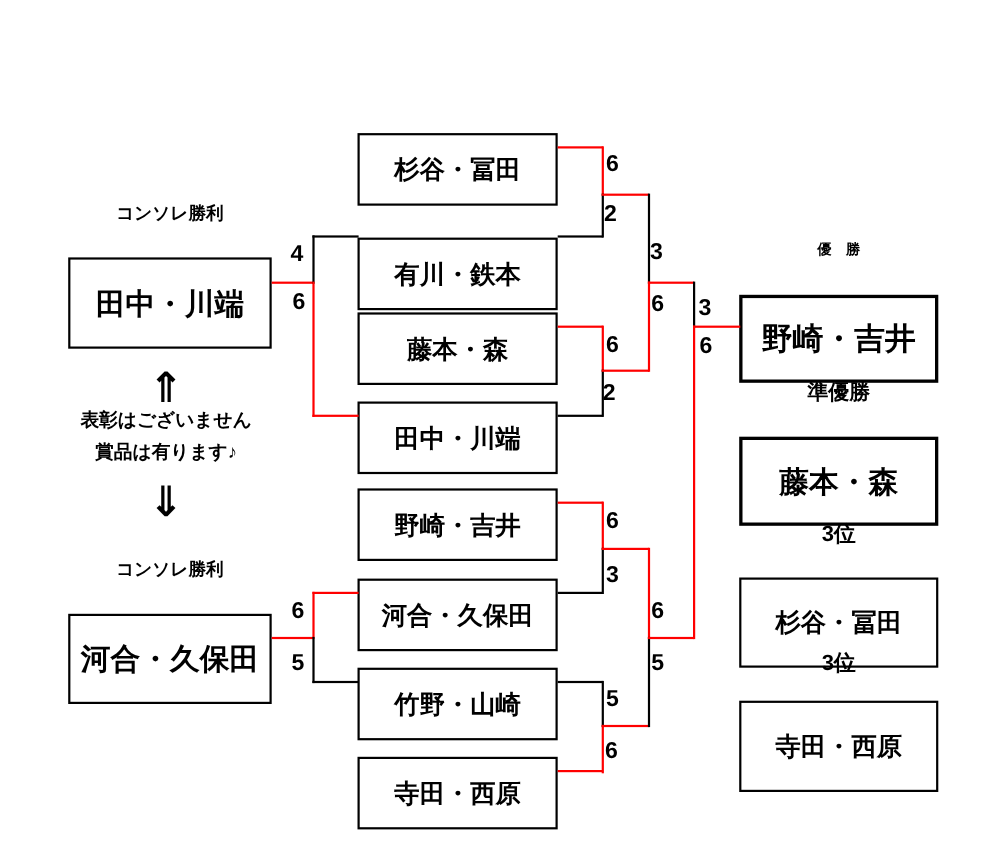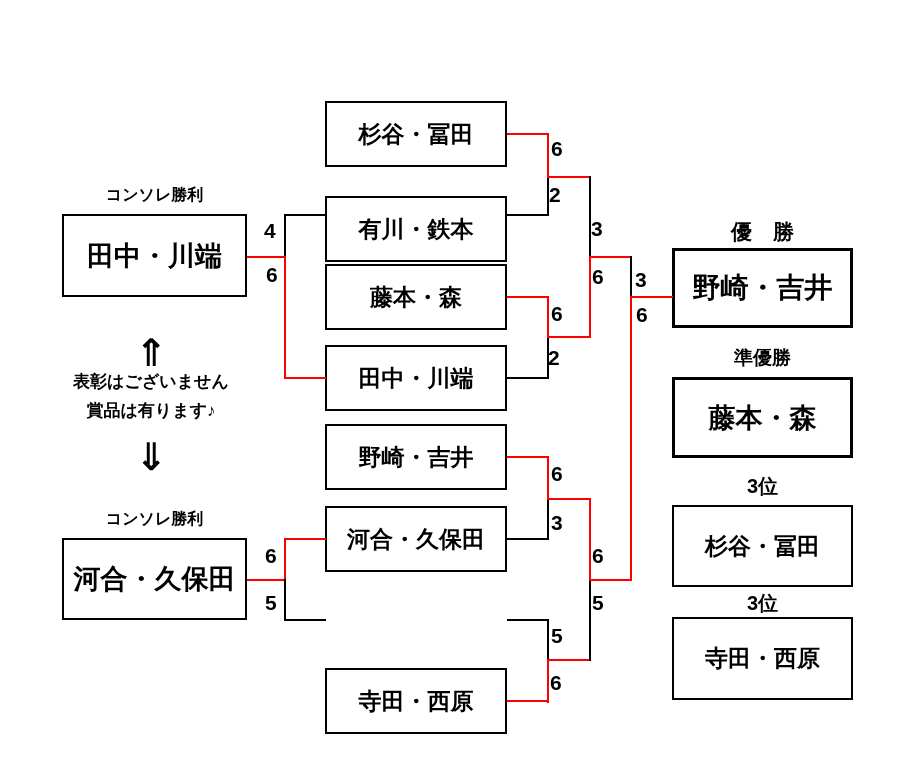--- a/index.html
+++ b/index.html
@@ -1,21 +1,21 @@
 <!DOCTYPE html>
 <html><head>
 <meta charset="utf-8">
 <style>
   html,body{margin:0;padding:0;background:#fff;}
   .stage{position:relative;width:913px;height:772px;background:#ffffff;overflow:hidden;
          font-family:"Liberation Sans","DejaVu Sans",sans-serif;color:#000;}
   .title{position:absolute;left:0;top:32px;width:913px;text-align:center;
          font-size:35px;font-weight:bold;letter-spacing:1px;}
   .box{position:absolute;border:2px solid #000;background:#fff;box-sizing:border-box;
-       display:flex;align-items:center;justify-content:center;font-weight:bold;white-space:nowrap;}
+       display:flex;align-items:center;justify-content:center;font-weight:bold;white-space:nowrap;margin-top:20px;}
   .entrant{left:325px;width:182px;height:66px;font-size:23px;}
   .lbox{left:62px;width:185px;font-size:27px;}
   .rbox{left:672px;width:181px;}
   .thick{border-width:3px;}
   .lbl{position:absolute;font-weight:bold;text-align:center;line-height:1.1;}
   .score{position:absolute;font-weight:bold;font-size:21px;line-height:1;}
   .hl{position:absolute;height:2px;}
   .vl{position:absolute;width:2px;}
   .red{background:#ff0000;}
   .blk{background:#000000;}
@@ -31,28 +31,29 @@
 
 <div class="stage">
 
 
   <div class="box entrant" style="top:101px">杉谷・冨田</div>
   <div class="box entrant" style="top:196px">有川・鉄本</div>
   <div class="box entrant" style="top:264px">藤本・森</div>
   <div class="box entrant" style="top:345px">田中・川端</div>
   <div class="box entrant" style="top:424px">野崎・吉井</div>
   <div class="box entrant" style="top:506px">河合・久保田</div>
+  <div class="box entrant" style="top:587px">竹野・山崎</div>
   <div class="box entrant" style="top:668px">寺田・西原</div>
 
   <div class="lbl" style="left:62px;width:185px;top:186px;font-size:16px">コンソレ勝利</div>
   <div class="box lbox" style="top:214px;height:83px">田中・川端</div>
   <div class="lbl" style="left:62px;width:185px;top:510px;font-size:16px">コンソレ勝利</div>
   <div class="box lbox" style="top:538px;height:82px">河合・久保田</div>
 
-  <div class="lbl" style="left:672px;width:181px;top:220px;font-size:21px">優　勝</div>
+  <div class="lbl" style="left:672px;width:181px;top:220px;font-size:13px">優　勝</div>
   <div class="box rbox thick" style="top:248px;height:80px;font-size:28px">野崎・吉井</div>
   <div class="lbl" style="left:672px;width:181px;top:348px;font-size:19px">準優勝</div>
   <div class="box rbox thick" style="top:377px;height:81px;font-size:27px">藤本・森</div>
   <div class="lbl" style="left:672px;width:181px;top:475px;font-size:20px">3位</div>
   <div class="box rbox" style="top:505px;height:82px;font-size:23px">杉谷・冨田</div>
   <div class="lbl" style="left:672px;width:181px;top:592px;font-size:20px">3位</div>
   <div class="box rbox" style="top:617px;height:83px;font-size:23px">寺田・西原</div>
 
   <div class="note">
     <span class="arrow">⇑</span>

